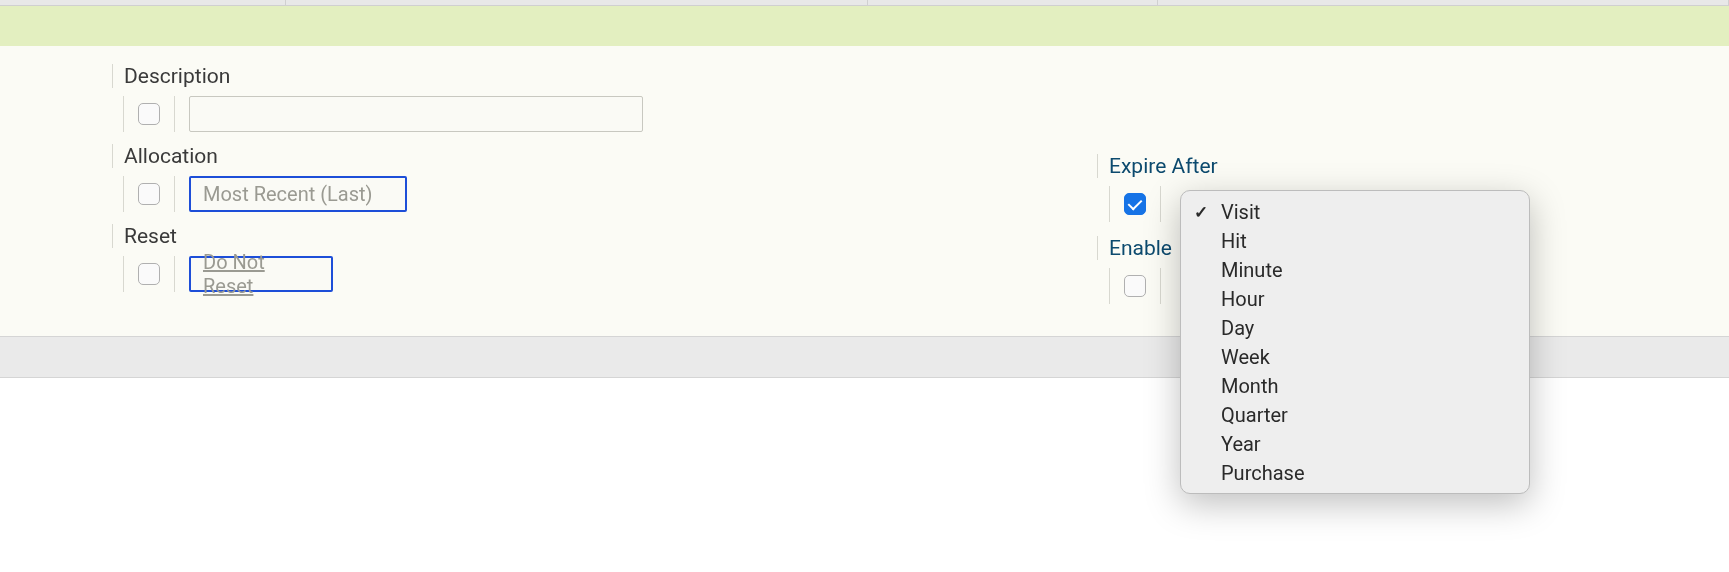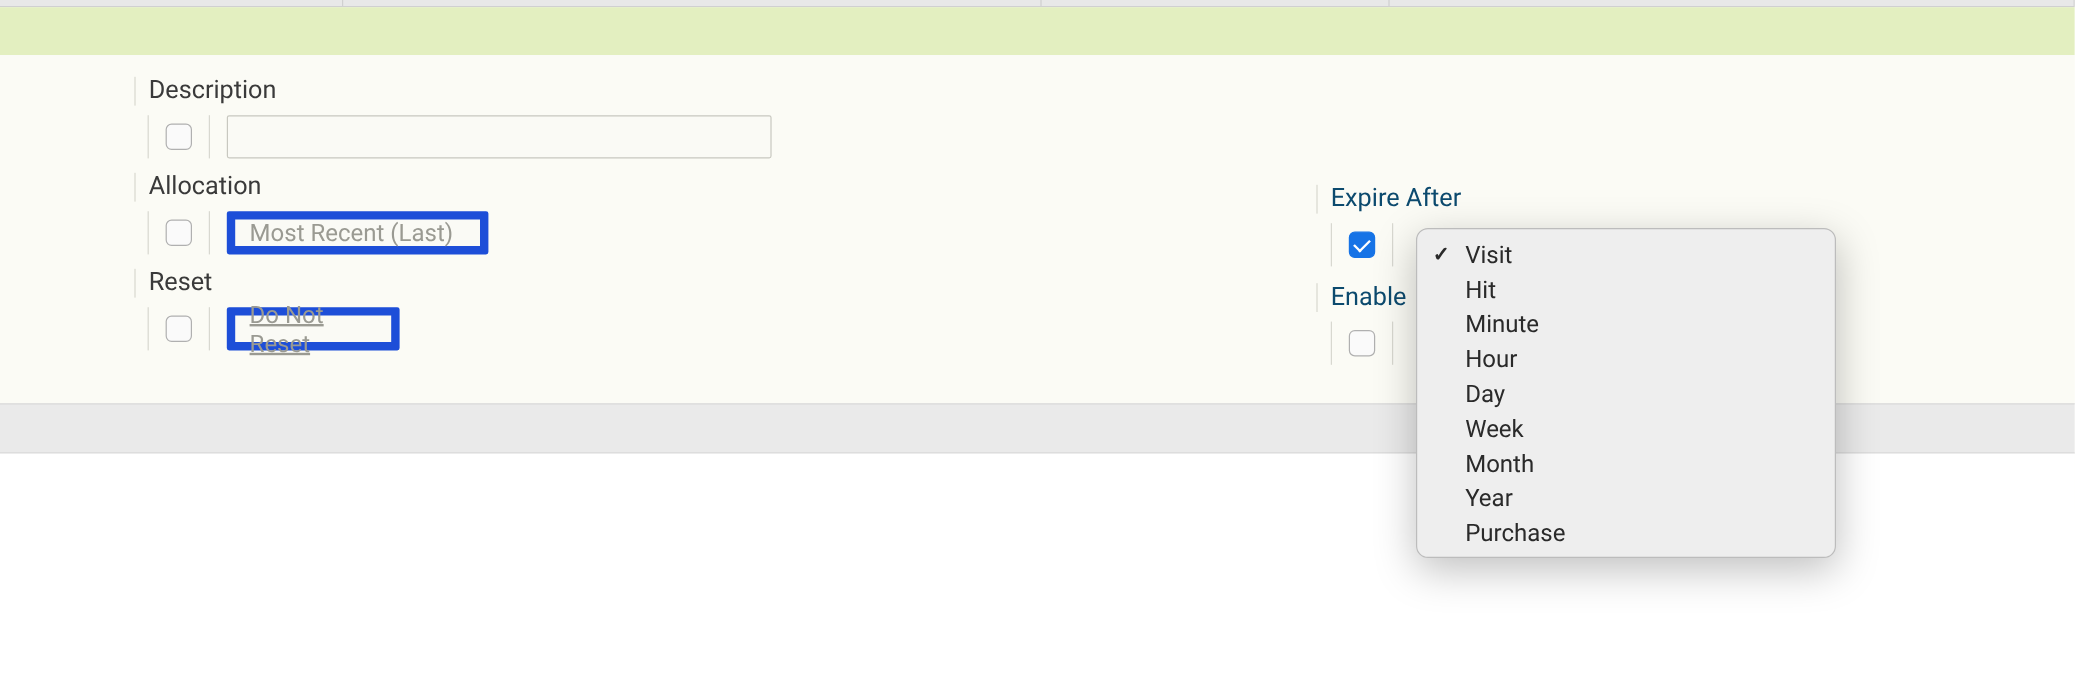--- a/index.html
+++ b/index.html
@@ -86,21 +86,21 @@
     }
     .text-input {
       width: 454px;
       height: 36px;
       border: 1px solid #c8c8c0;
       background: #fafaf5;
       border-radius: 2px;
     }
     .select-box {
       height: 36px;
-      border: 7px solid #1d4ed8;
+      border: 2px solid #1d4ed8;
       background: #fafaf5;
       border-radius: 2px;
       padding: 0 12px;
       display: flex;
       align-items: center;
       font-size: 20px;
       color: #9a9a92;
       cursor: pointer;
     }
     .select-allocation {
@@ -290,18 +290,21 @@
   <div class="dropdown-item">
     <span>Day</span>
   </div>
   <div class="dropdown-item">
     <span>Week</span>
   </div>
   <div class="dropdown-item">
     <span>Month</span>
   </div>
   <div class="dropdown-item">
+    <span>Quarter</span>
+  </div>
+  <div class="dropdown-item">
     <span>Year</span>
   </div>
   <div class="dropdown-item">
     <span>Purchase</span>
   </div>
 </div>
 
 </body></html>

